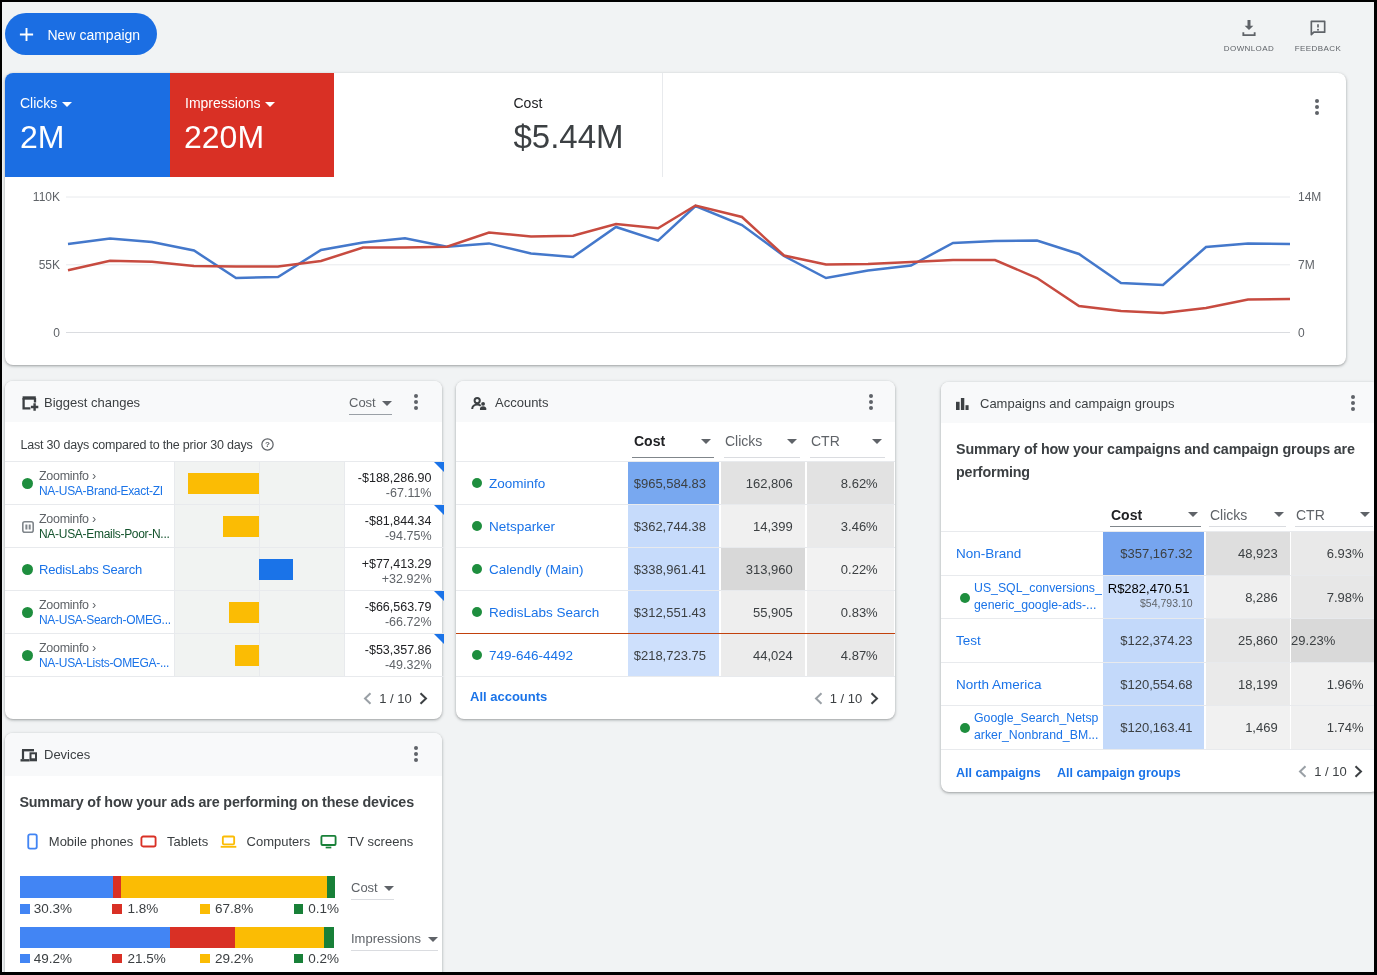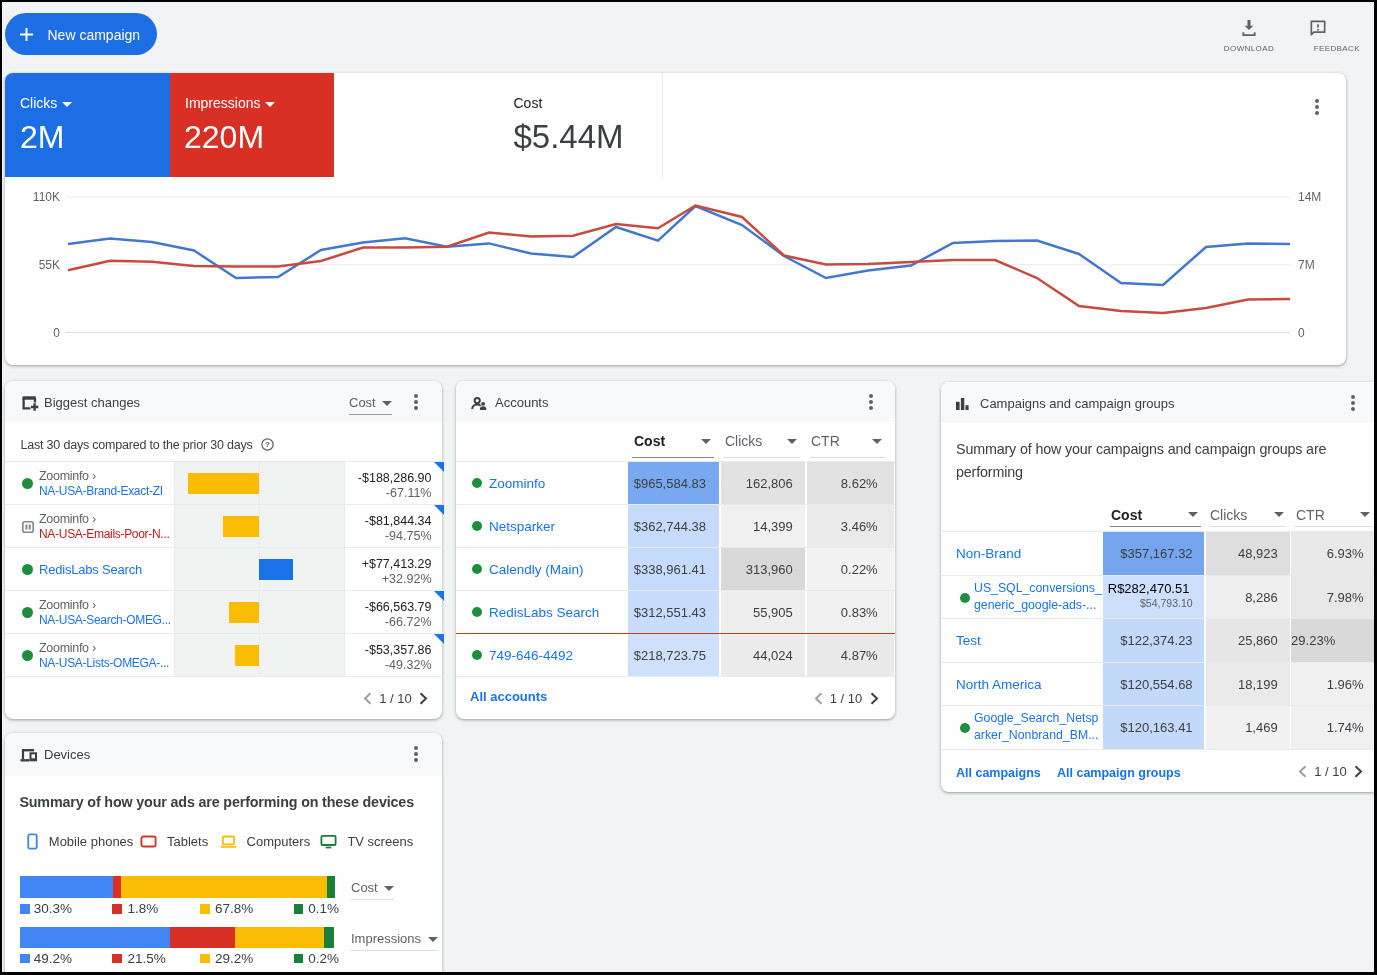--- a/index.html
+++ b/index.html
@@ -32,21 +32,21 @@
       <path d="M5.2 17.2v3.3h13.6v-3.3" stroke="#5f6368" stroke-width="2.2" fill="none"></path>
     </svg>
   <div style="font-size:8px;color:#5f6368;letter-spacing:0.4px;margin-top:2px;">DOWNLOAD</div>
 </div>
 <div style="position:absolute;left:1276px;top:18px;width:84px;text-align:center;">
   <svg width="20" height="20" viewBox="0 0 24 24" style="display:inline-block">
       <path d="M4 4h16v13H7l-3 3z" stroke="#5f6368" stroke-width="2" fill="none" stroke-linejoin="round"></path>
       <path d="M12 7.5v4" stroke="#5f6368" stroke-width="2"></path>
       <circle cx="12" cy="14" r="1.2" fill="#5f6368"></circle>
     </svg>
-  <div style="font-size:8px;color:#5f6368;letter-spacing:0.4px;margin-top:2px;text-align:right;">FEEDBACK</div>
+  <div style="font-size:8px;color:#5f6368;letter-spacing:0.4px;margin-top:2px;">FEEDBACK</div>
 </div>
 
 <div class="card" style="left:5px;top:73px;width:1341px;height:292px;">
 
   <div style="position:absolute;left:0;top:0;width:165px;height:104px;background:#1b6ee3;border-radius:8px 0 0 0;color:#fff;">
     <div style="position:absolute;left:15px;top:22px;font-size:14px;">Clicks <span class="arrow-dn" style="border-top-color:#fff;margin-left:1px;"></span></div>
     <div style="position:absolute;left:15px;top:46px;font-size:32px;">2M</div>
   </div>
   <div style="position:absolute;left:165px;top:0;width:164px;height:104px;background:#d93025;color:#fff;">
     <div style="position:absolute;left:15px;top:22px;font-size:14px;">Impressions <span class="arrow-dn" style="border-top-color:#fff;margin-left:1px;"></span></div>
@@ -115,21 +115,21 @@
 <div style="position:absolute;right:12px;top:24px;font-size:12.5px;color:#5f6368;">-67.11%</div>
 <div style="position:absolute;right:0;top:0;width:0;height:0;border-left:10px solid transparent;border-top:10px solid #1a73e8;"></div>
 </div>
 <div style="position:absolute;left:0;top:123px;width:438.5px;height:43px;border-top:1px solid #e8eaed;">
 <svg width="12" height="12" viewBox="0 0 12 12" style="position:absolute;left:16.5px;top:16px;">
           <rect x="0.8" y="0.8" width="10.4" height="10.4" rx="2" stroke="#80868b" stroke-width="1.6" fill="none"></rect>
           <rect x="3.4" y="3.5" width="2" height="5" fill="#80868b"></rect>
           <rect x="6.7" y="3.5" width="2" height="5" fill="#80868b"></rect>
         </svg>
 <div style="position:absolute;left:34px;top:7px;font-size:12.5px;letter-spacing:-.3px;color:#5f6368;">Zoominfo ›</div>
-<div style="position:absolute;left:34px;top:21.5px;font-size:12px;letter-spacing:-.3px;color:#b91c1c;">NA-USA-Emails-Poor-N...</div>
+<div style="position:absolute;left:34px;top:21.5px;font-size:12px;letter-spacing:-.3px;color:#14532d;">NA-USA-Emails-Poor-N...</div>
 <div style="position:absolute;left:218px;top:11px;width:35.6px;height:21px;background:#fbbc04;"></div>
 <div style="position:absolute;right:12px;top:9px;font-size:12.5px;color:#202124;">-$81,844.34</div>
 <div style="position:absolute;right:12px;top:24px;font-size:12.5px;color:#5f6368;">-94.75%</div>
 <div style="position:absolute;right:0;top:0;width:0;height:0;border-left:10px solid transparent;border-top:10px solid #1a73e8;"></div>
 </div>
 <div style="position:absolute;left:0;top:166px;width:438.5px;height:43px;border-top:1px solid #e8eaed;">
 <span class="gdot" style="position:absolute;left:16.5px;top:16px;width:11px;height:11px;"></span>
 <div style="position:absolute;left:34px;top:14px;font-size:13px;letter-spacing:-.2px;color:#1a73e8;">RedisLabs Search</div>
 <div style="position:absolute;left:254.4px;top:11px;width:34px;height:21px;background:#1a73e8;"></div>
 <div style="position:absolute;right:12px;top:9px;font-size:12.5px;color:#202124;">+$77,413.29</div>
@@ -254,21 +254,21 @@
       <rect x="0" y="3.8" width="3.6" height="8.2" fill="#3c4043"></rect>
       <rect x="4.9" y="0" width="3.4" height="12" fill="#3c4043"></rect>
       <rect x="9.5" y="7.2" width="3.1" height="4.8" fill="#3c4043"></rect>
     </svg>
   <div class="ctitle">Campaigns and campaign groups</div>
   <div class="dots" style="right:24px;">
       <span></span>
       <span></span>
       <span></span>
     </div>
-  <div style="position:absolute;left:15px;top:56px;width:416px;font-size:14.3px;font-weight:normal;color:#3c4043;line-height:22.5px;letter-spacing:-.15px;">Summary of how your campaigns and campaign groups are performing</div>
+  <div style="position:absolute;left:15px;top:56px;width:416px;font-size:14.3px;font-weight:bold;color:#3c4043;line-height:22.5px;letter-spacing:-.15px;">Summary of how your campaigns and campaign groups are performing</div>
   <div id="ccbody">
 <div style="position:absolute;left:170px;top:125px;font-size:14px;font-weight:bold;color:#202124;">Cost</div>
 <div style="position:absolute;left:168.6px;top:144px;width:91.4px;height:1px;background:#80868b;"></div>
 <span class="arrow-dn" style="position:absolute;left:247px;top:130px;"></span>
 <div style="position:absolute;left:269px;top:125px;font-size:14px;color:#5f6368;">Clicks</div>
 <div style="position:absolute;left:268px;top:144px;width:77px;height:1px;background:#dadce0;"></div>
 <span class="arrow-dn" style="position:absolute;left:333px;top:130px;"></span>
 <div style="position:absolute;left:355px;top:125px;font-size:14px;color:#5f6368;">CTR</div>
 <div style="position:absolute;left:354.4px;top:144px;width:77.2px;height:1px;background:#dadce0;"></div>
 <span class="arrow-dn" style="position:absolute;left:419px;top:130px;"></span>

